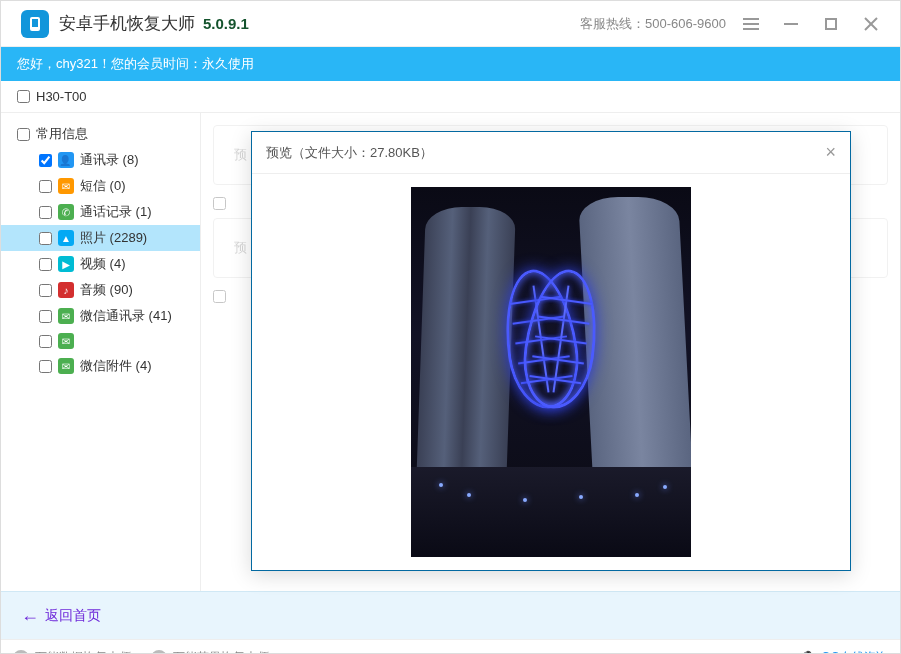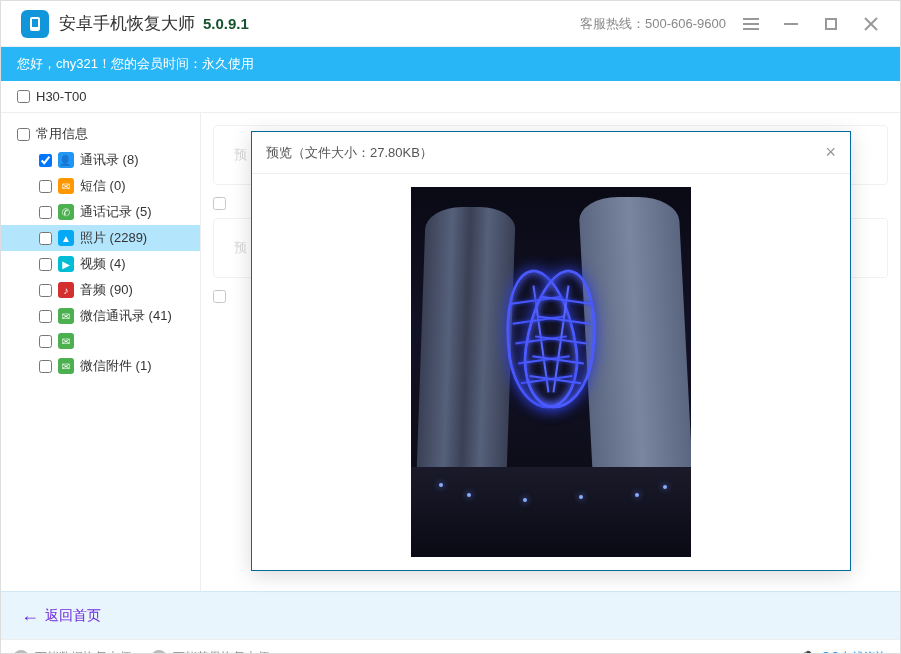--- a/index.html
+++ b/index.html
@@ -129,21 +129,21 @@
         <span>通讯录 (8)</span>
       </div>
     <div class="tree-item">
         <input type="checkbox" style="">
         <span class="tree-icon ic-sms">✉</span>
         <span>短信 (0)</span>
       </div>
     <div class="tree-item">
         <input type="checkbox" style="">
         <span class="tree-icon ic-call">✆</span>
-        <span>通话记录 (5)</span>
+        <span>通话记录 (1)</span>
       </div>
 
     <div class="tree-item selected">
         <input type="checkbox" style="">
         <span class="tree-icon ic-photo">▲</span>
         <span>照片 (2289)</span>
       </div>
     <div class="tree-item">
         <input type="checkbox" style="">
         <span class="tree-icon ic-video">▶</span>
@@ -160,21 +160,21 @@
         <span class="tree-icon ic-wechat">✉</span>
         <span>微信通讯录 (41)</span>
       </div>
     <div class="tree-item">
         <input type="checkbox" style="">
         <span class="tree-icon ic-wechat">✉</span>
       </div>
     <div class="tree-item">
         <input type="checkbox" style="">
         <span class="tree-icon ic-wechat">✉</span>
-        <span>微信附件 (1)</span>
+        <span>微信附件 (4)</span>
       </div>
   </div>
 
   <div class="content">
     <div class="content-blur">
       <div class="pv-hint"><span>预</span></div>
       <div class="cb-row">
           <input type="checkbox" style="">
         </div>
       <div class="pv-hint"><span>预</span></div>

